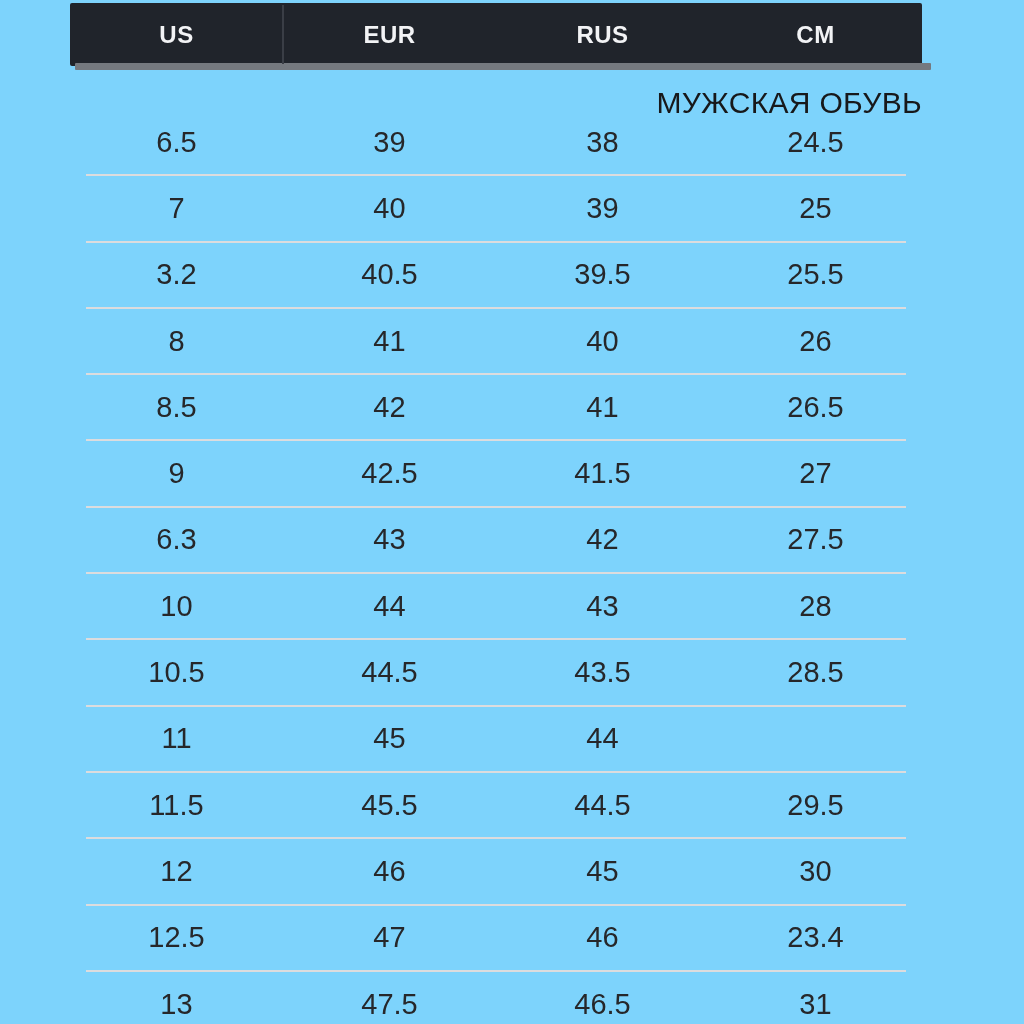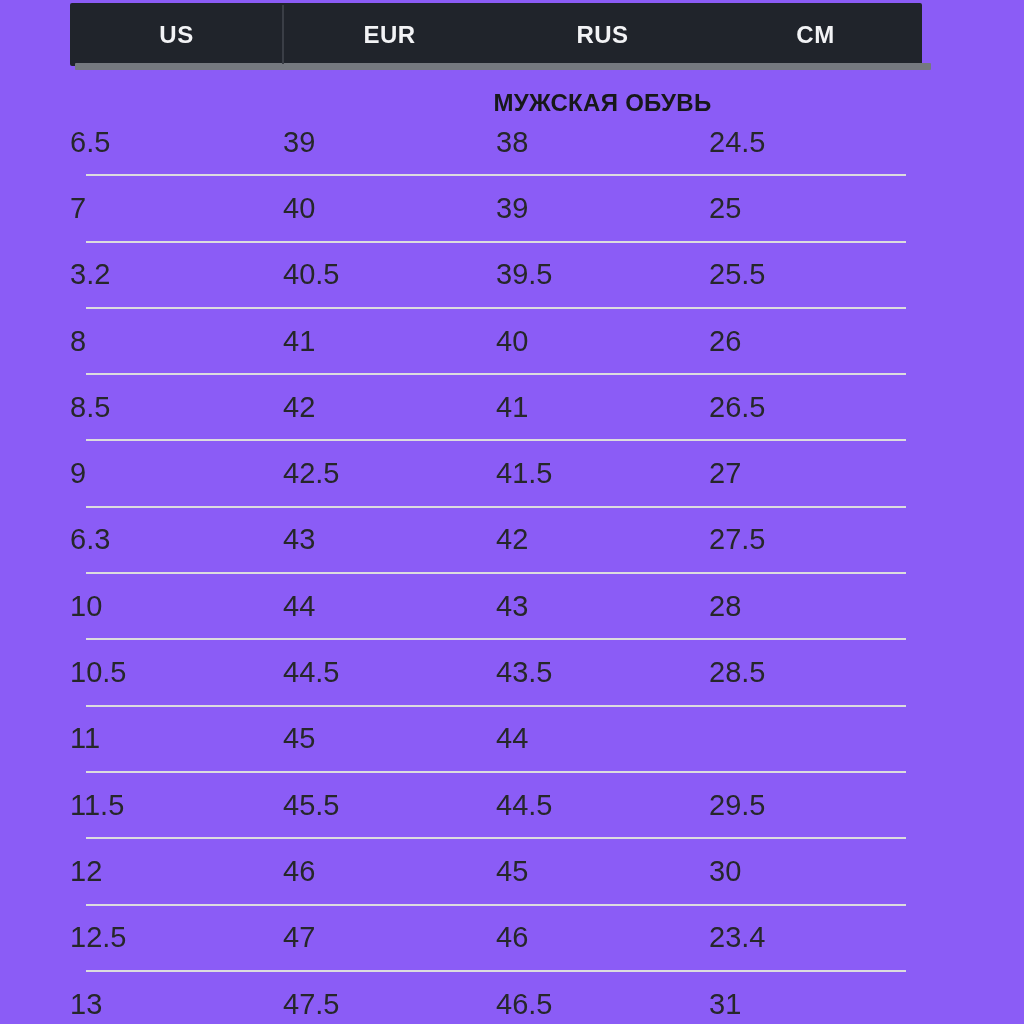--- a/index.html
+++ b/index.html
@@ -2,21 +2,21 @@
 <html><head>
 <meta charset="utf-8">
 <style>
   * { margin: 0; padding: 0; box-sizing: border-box; }
   html, body {
     width: 1024px; height: 1024px;
     overflow: hidden;
     background: #fcfcfd;
     font-family: "Liberation Sans", sans-serif;
   }
-  .page { position: relative; width: 1024px; height: 1024px; background: #8b5cf6; }
+  .page { position: relative; width: 1024px; height: 1024px; background: #7dd3fc; }
 
   .size-chart { position: absolute; left: 70px; top: 3px; width: 852px; }
 
   
   .chart-header {
     position: relative;
     display: flex;
     align-items: center;
     height: 63px;
     background: #20242b;
@@ -43,25 +43,25 @@
     height: 7px;
     background: #75797f;
     border-radius: 1px;
     z-index: -1;
   }
 
   
   .section-title {
     margin-left: 213px;
     width: 639px;
-    text-align: center;
+    text-align: right;
     padding-top: 24px;
     line-height: 25px;
-    font-size: 24px;
-    font-weight: bold;
+    font-size: 30px;
+    font-weight: normal;
     color: #17181a;
     letter-spacing: 0.3px;
   }
 
   
   .rows { margin-top: -6px; }
   .size-row {
     position: relative;
     display: flex;
     align-items: center;
@@ -70,21 +70,21 @@
   .size-row::after {
     content: "";
     position: absolute;
     left: 16px; right: 16px; bottom: -1px;
     height: 2px;
     background: #dcdcde;
   }
   .size-row:last-child::after { display: none; }
   .cell {
     width: 213px;
-    text-align: left;
+    text-align: center;
     font-size: 29px;
     color: #26272a;
   }
 </style>
 </head>
 <body>
 
 <div class="page">
   <div class="size-chart">
 

